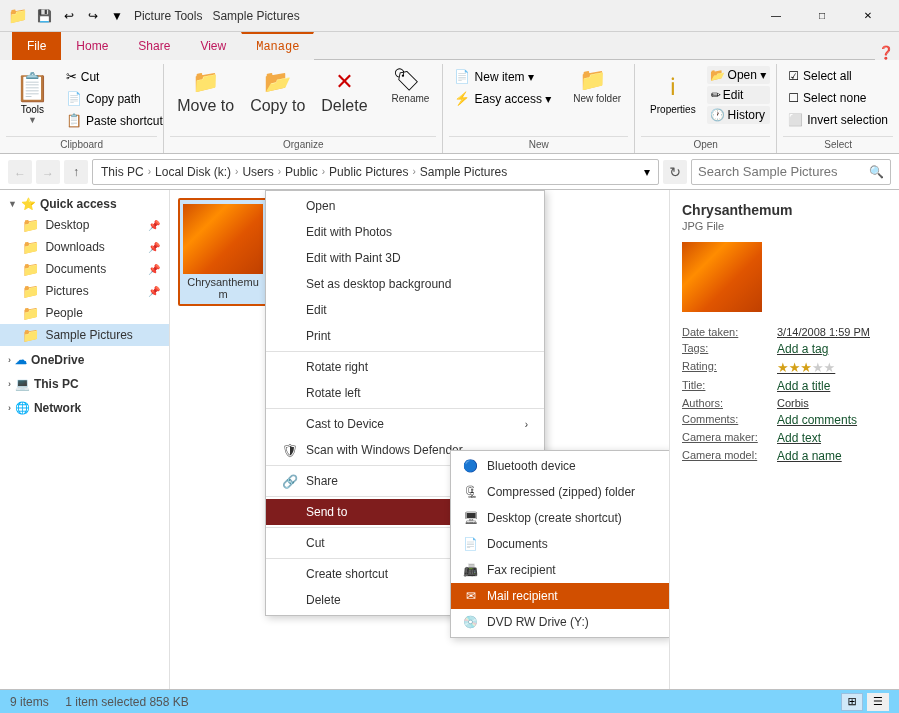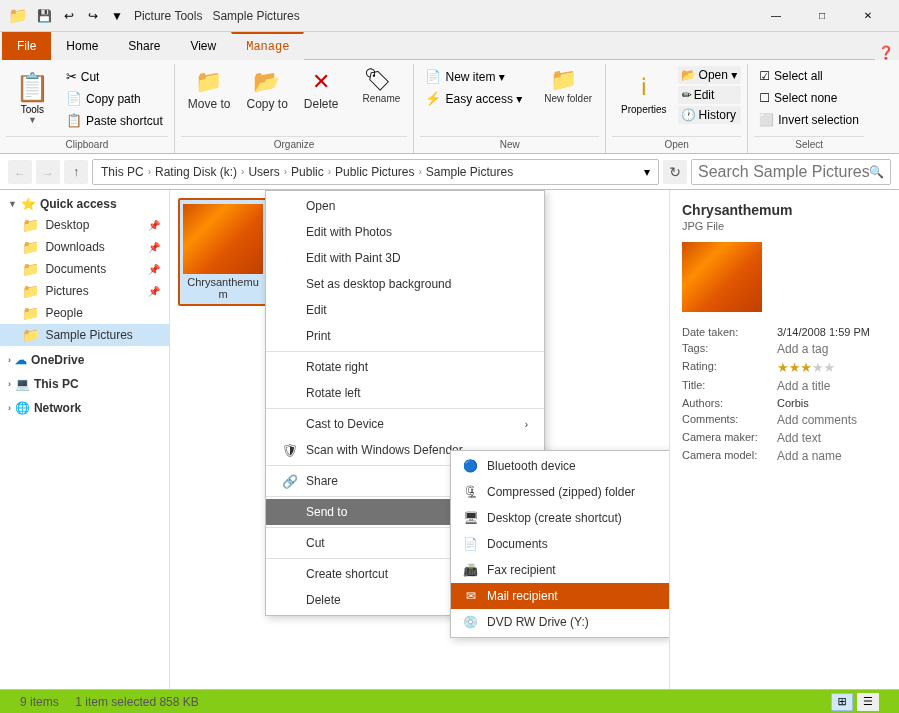--- a/index.html
+++ b/index.html
@@ -23,29 +23,29 @@
     .title-bar-qat { display: flex; align-items: center; gap: 2px; }
     .qat-btn { width: 22px; height: 22px; display: flex; align-items: center; justify-content: center; cursor: pointer; border: none; background: transparent; }
     .title-bar-controls { display: flex; gap: 0; }
     .title-btn { width: 46px; height: 32px; display: flex; align-items: center; justify-content: center; cursor: pointer; border: none; background: transparent; font-size: 10px; }
 
     
     .ribbon-tabs {
       display: flex;
       align-items: flex-end;
       background: #f0f0f0;
-      padding-left: 2px;
+      padding-left: 12px;
       height: 28px;
       border-bottom: none;
     }
     .ribbon-tab {
       padding: 4px 14px;
       cursor: pointer;
       font-size: 12px;
-      color: #000000;
+      color: #be185d;
       height: 28px;
       display: flex;
       align-items: center;
       border: 1px solid transparent;
     }
     .ribbon-tab.active-file {
       background: #d14f00;
       color: white;
       height: 28px;
     }
@@ -124,21 +124,21 @@
       border: 1px solid transparent;
       border-radius: 2px;
       background: transparent;
       padding: 2px 6px;
       min-width: 44px;
       height: 68px;
       justify-content: flex-start;
       gap: 2px;
     }
     .ribbon-btn-split .icon { font-size: 22px; }
-    .ribbon-btn-split .label { font-size: 12px; color: #333; text-align: center; }
+    .ribbon-btn-split .label { font-size: 16px; color: #333; text-align: center; }
     .delete-icon { color: #c00; font-size: 26px; }
     .pin-icon { color: #888; }
     
     .clipboard-group { min-width: 120px; }
     .paste-large {
       display: flex;
       flex-direction: column;
       align-items: center;
       padding: 2px 8px;
       cursor: pointer;
@@ -204,21 +204,21 @@
     .search-box {
       display: flex;
       align-items: center;
       background: white;
       border: 1px solid #c0c0c0;
       height: 26px;
       width: 200px;
       padding: 0 6px;
       border-radius: 2px;
     }
-    .search-box input { border: none; outline: none; width: 100%; font-size: 16px; color: #555; background: transparent; }
+    .search-box input { border: none; outline: none; width: 100%; font-size: 13px; color: #555; background: transparent; }
     .search-icon { color: #888; font-size: 12px; cursor: pointer; }
 
     
     .main-area {
       display: flex;
       height: calc(713px - 32px - 28px - 94px - 36px - 24px);
     }
 
     
     .sidebar {
@@ -321,21 +321,21 @@
     .ctx-item {
       display: flex;
       align-items: center;
       padding: 5px 16px;
       cursor: pointer;
       font-size: 12px;
       color: #333;
       gap: 8px;
       position: relative;
     }
-    .ctx-item.highlighted { background: #737373; color: white; }
+    .ctx-item.highlighted { background: #7f1d1d; color: white; }
     .ctx-sep { height: 1px; background: #e0e0e0; margin: 2px 0; }
     .ctx-arrow { margin-left: auto; font-size: 10px; }
     .ctx-icon { width: 16px; height: 16px; display: flex; align-items: center; justify-content: center; font-size: 13px; flex-shrink: 0; }
 
     
     .sendto-menu {
       position: absolute;
       left: 280px;
       top: 260px;
       width: 220px;
@@ -367,36 +367,36 @@
     }
     .props-title { font-size: 14px; font-weight: 600; color: #333; margin-bottom: 2px; }
     .props-type { font-size: 11px; color: #666; margin-bottom: 10px; }
     .props-thumb {
       width: 80px;
       height: 70px;
       background: linear-gradient(135deg, #d14f00 0%, #ff8c00 30%, #e05500 60%, #c04000 100%);
       margin-bottom: 12px;
     }
     .props-table { width: 100%; border-collapse: collapse; }
-    .props-table td { padding: 2px 0; font-size: 11px; vertical-align: top; }
+    .props-table td { padding: 2px 0; font-size: 11px; vertical-align: top; text-decoration: underline; }
     .props-table td:first-child { color: #555; width: 95px; }
     .props-table td:last-child { color: #333; }
     .props-stars { color: #d4a017; font-size: 13px; }
     .props-star-empty { color: #ccc; font-size: 13px; }
-    .props-link { color: #737373; cursor: pointer; }
+    .props-link { color: #14532d; cursor: pointer; }
 
     
     .status-bar {
       height: 24px;
-      background: #84cc16;
+      background: #7dd3fc;
       border-top: 1px solid #c0c0c0;
       display: flex;
       align-items: center;
       justify-content: space-between;
-      padding: 0 20px;
+      padding: 0 10px;
       font-size: 11px;
       color: #555;
     }
     .status-right { display: flex; gap: 4px; }
     .view-btn { width: 22px; height: 18px; display: flex; align-items: center; justify-content: center; cursor: pointer; border: 1px solid transparent; font-size: 11px; }
     .view-btn.active { background: #d0e8f8; border-color: #99c0e0; }
 
     
     .help-btn { font-size: 13px; color: #0078d4; cursor: pointer; padding: 0 4px; }
 
@@ -555,21 +555,21 @@
   </div>
 </div>
 
 <div class="address-bar">
   <button class="nav-btn disabled">←</button>
   <button class="nav-btn disabled">→</button>
   <button class="nav-btn">↑</button>
   <div class="address-path">
     <span class="path-part">This PC</span>
     <span class="path-arrow">›</span>
-    <span class="path-part">Rating Disk (k:)</span>
+    <span class="path-part">Local Disk (k:)</span>
     <span class="path-arrow">›</span>
     <span class="path-part">Users</span>
     <span class="path-arrow">›</span>
     <span class="path-part">Public</span>
     <span class="path-arrow">›</span>
     <span class="path-part">Public Pictures</span>
     <span class="path-arrow">›</span>
     <span class="path-part">Sample Pictures</span>
     <span style="margin-left:auto;">▾</span>
   </div>

